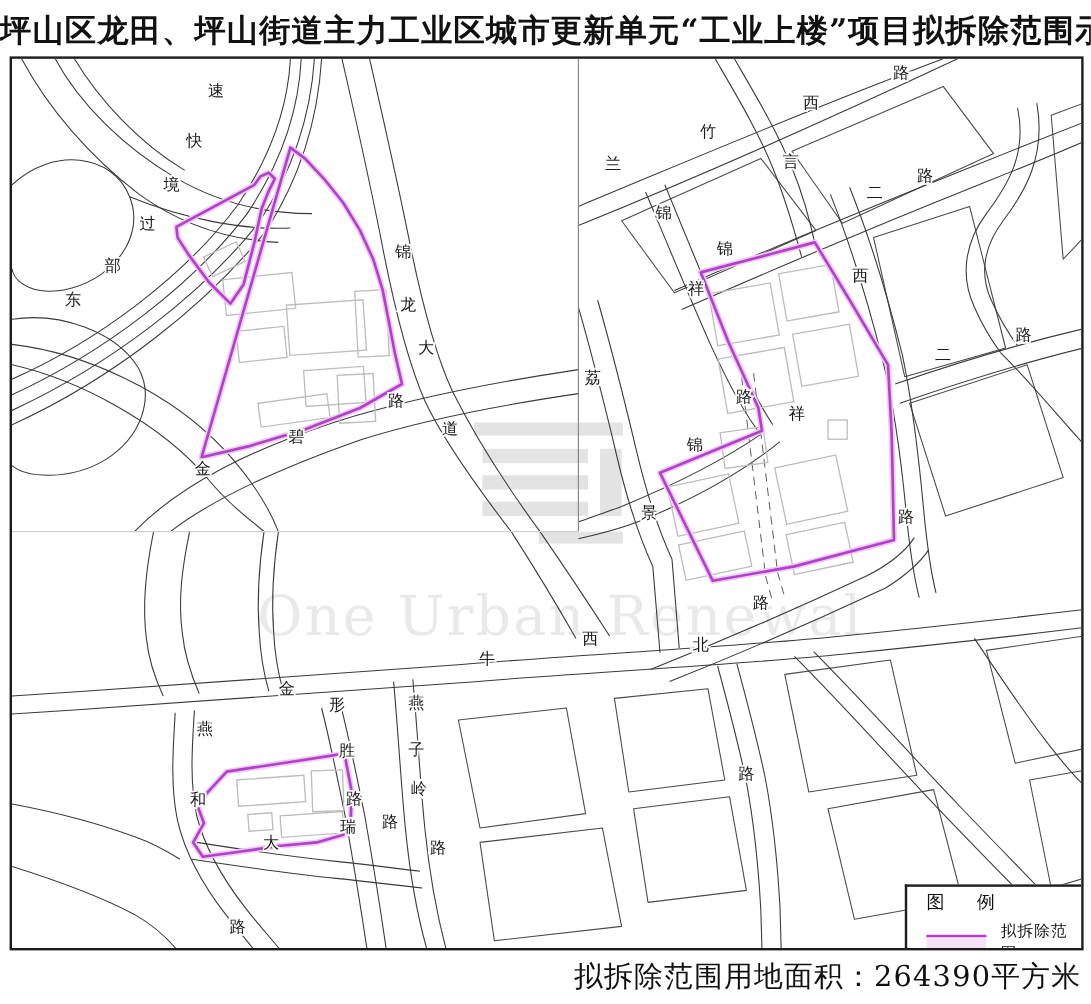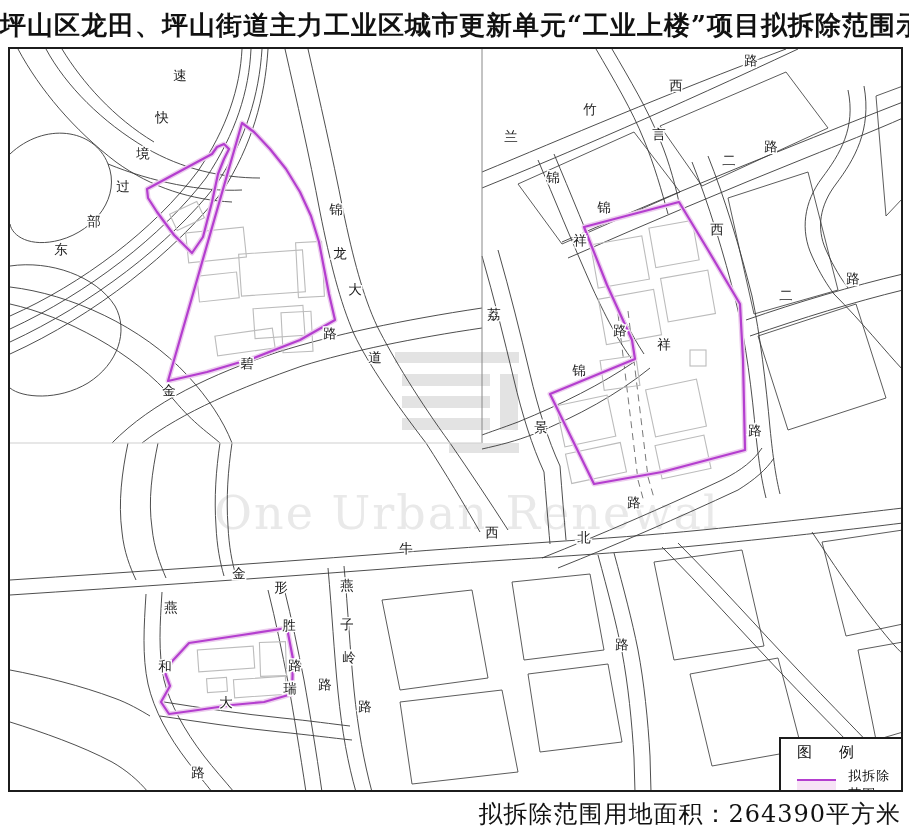--- a/index.html
+++ b/index.html
@@ -2,21 +2,21 @@
 <html><head>
 <meta charset="utf-8">
 <style>
   html,body{margin:0;padding:0;background:#fff;}
   body{width:909px;height:837px;position:relative;font-family:"DejaVu Serif","Liberation Serif",serif;}
   .page-title{position:absolute;top:8px;left:0;width:909px;text-align:center;
     font-size:26px;font-weight:bold;color:#111;letter-spacing:1px;white-space:nowrap;}
   .map-frame{position:absolute;left:8px;top:47px;width:891px;height:741px;
     border:2px solid #1c1c1c;background:#fff;overflow:hidden;}
   .map-frame svg{display:block;}
-  .legend-box{position:absolute;right:0;bottom:0;width:122px;height:53px;
+  .legend-box{position:absolute;right:0;bottom:0;width:147px;height:53px;
     border:2px solid #1c1c1c;border-right:none;border-bottom:none;background:#fff;
     box-sizing:border-box;padding:4px 0 0 16px;}
   .legend-title{font-size:15px;color:#111;letter-spacing:6px;}
   .legend-row{display:flex;align-items:center;margin-top:5px;}
   .legend-swatch{width:52px;height:9px;background:#f7e3f6;
     border-top:2px solid #b43ecf;border-bottom:2px solid #b43ecf;}
   .legend-label{font-size:13px;color:#111;margin-left:12px;letter-spacing:1px;}
   .footer-area{position:absolute;top:798px;right:8px;font-size:24px;color:#111;
     letter-spacing:1px;}
 </style>

